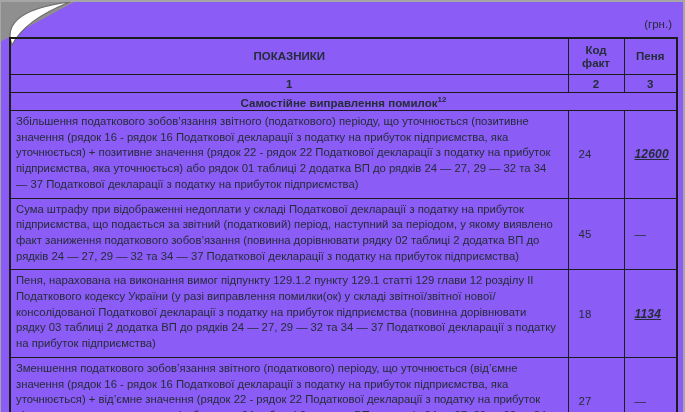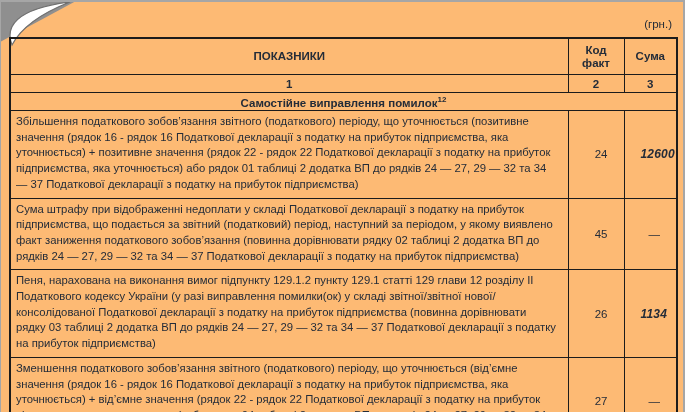--- a/index.html
+++ b/index.html
@@ -1,21 +1,21 @@
 <!DOCTYPE html>
 <html><head>
 <meta charset="utf-8">
 <style>
   html, body { margin: 0; padding: 0; background: #ffffff; }
   .page {
     position: relative;
     width: 685px;
     height: 412px;
     box-sizing: border-box;
-    background: #fdba74;
+    background: #8b5cf6;
     border-top: 2px solid #a6a6a6;
     border-left: 1px solid #a6a6a6;
     border-right: 2px solid #a6a6a6;
     overflow: hidden;
     font-family: "Liberation Sans", sans-serif;
     color: #242c38;
   }
   .curl { position: absolute; top: -1px; left: -1px; }
   .currency {
     position: absolute;
@@ -67,30 +67,31 @@
   }
   .section-row sup { font-size: 8px; }
   td.ind {
     font-size: 11.3px;
     line-height: 15.7px;
     text-align: left;
     vertical-align: top;
     padding: 3px 10px 5px 5px;
   }
   td.code, td.sum {
-    text-align: right;
+    text-align: left;
     vertical-align: middle;
     font-size: 11.5px;
-    padding: 16px;
+    padding: 10px;
   }
   td.sum .sum-value {
     font-weight: bold;
     font-style: italic;
     font-size: 12px;
     letter-spacing: 0.2px;
+    text-decoration: underline;
   }
 </style>
 </head>
 <body>
 
 <div class="page">
 
   <svg class="curl" width="82" height="48" viewBox="0 0 82 48" aria-hidden="true">
     <polygon points="0,0 76,0 0,41" fill="#8f8f8f"></polygon>
     <path d="M12,44 C5,26 15,8 70,1 C42,12 22,25 12,44 Z" fill="#ffffff" stroke="#6f6f6f" stroke-width="1.2"></path>
@@ -107,21 +108,21 @@
     <thead>
       <tr class="header-row">
         <th>
           <span>ПОКАЗНИКИ</span>
         </th>
         <th>
           <span>Код</span><br>
           <span>факт</span>
         </th>
         <th>
-          <span>Сума</span>
+          <span>Пеня</span>
         </th>
       </tr>
       <tr class="num-row">
         <td>1</td>
         <td>2</td>
         <td>3</td>
       </tr>
     </thead>
     <tbody id="tbody">
       <tr class="section-row">
@@ -138,21 +139,21 @@
     </tr>
         <tr class="data-row">
       <td class="ind">Сума штрафу при відображенні недоплати у складі Податкової декларації з податку на прибуток підприємства, що подається за звітний (податковий) період, наступний за періодом, у якому виявлено факт заниження податкового зобов’язання (повинна дорівнювати рядку 02 таблиці 2 додатка ВП до рядків 24 — 27, 29 — 32 та 34 — 37 Податкової декларації з податку на прибуток підприємства)</td>
       <td class="code">45</td>
       <td class="sum">
         <span>—</span>
       </td>
     </tr>
         <tr class="data-row">
       <td class="ind">Пеня, нарахована на виконання вимог підпункту 129.1.2 пункту 129.1 статті 129 глави 12 розділу II Податкового кодексу України (у разі виправлення помилки(ок) у складі звітної/звітної нової/консолідованої Податкової декларації з податку на прибуток підприємства (повинна дорівнювати рядку 03 таблиці 2 додатка ВП до рядків 24 — 27, 29 — 32 та 34 — 37 Податкової декларації з податку на прибуток підприємства)</td>
-      <td class="code">26</td>
+      <td class="code">18</td>
       <td class="sum">
         <span class="sum-value">1134</span>
       </td>
     </tr>
         <tr class="data-row">
       <td class="ind">Зменшення податкового зобов’язання звітного (податкового) періоду, що уточнюється (від’ємне значення (рядок 16 - рядок 16 Податкової декларації з податку на прибуток підприємства, яка уточнюється) + від’ємне значення (рядок 22 - рядок 22 Податкової декларації з податку на прибуток підприємства, яка уточнюється) або рядок 04 таблиці 2 додатка ВП до рядків 24 — 27, 29 — 32 та 34 — 37 Податкової декларації з податку на прибуток підприємства)</td>
       <td class="code">27</td>
       <td class="sum">
         <span>—</span>
       </td>

